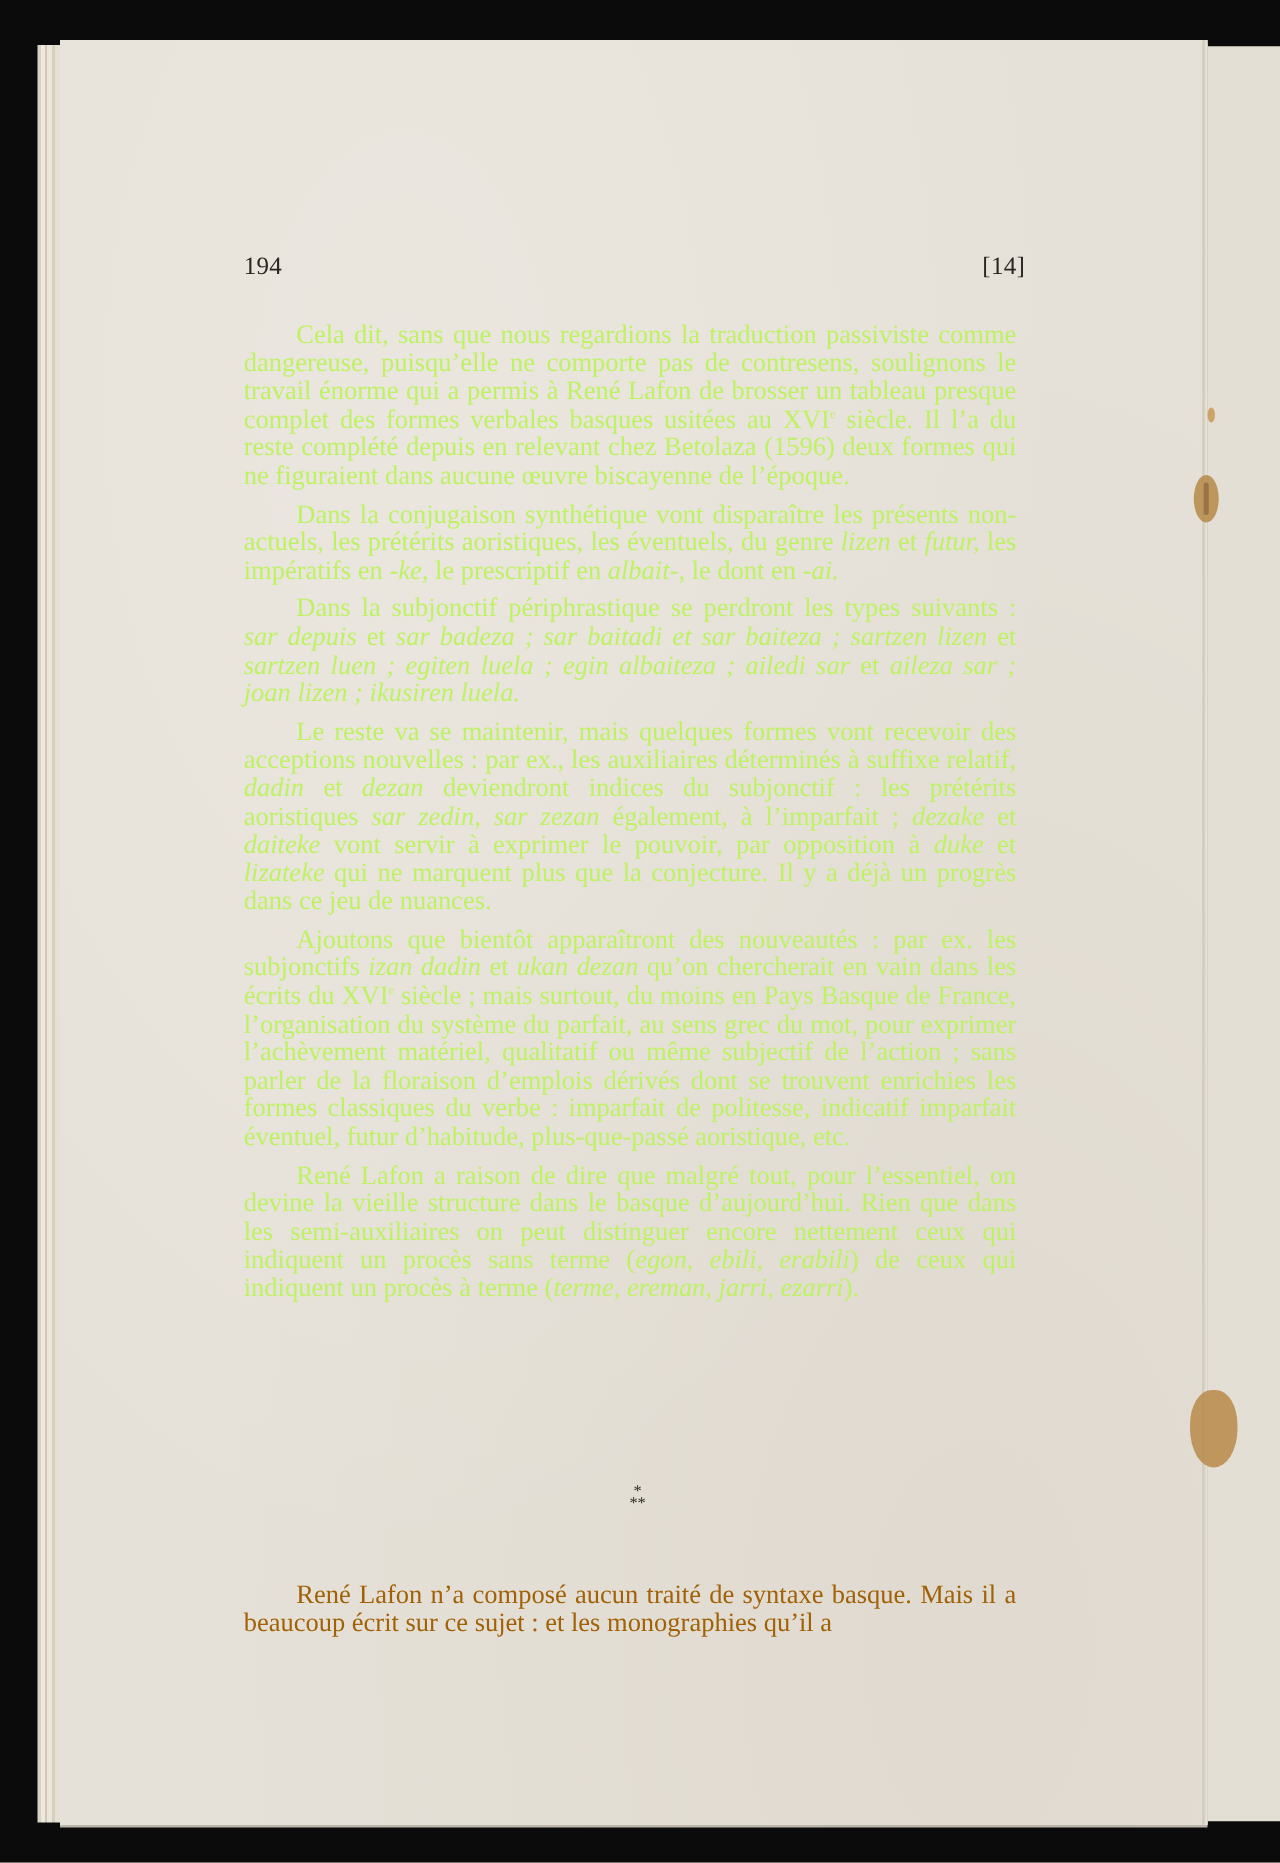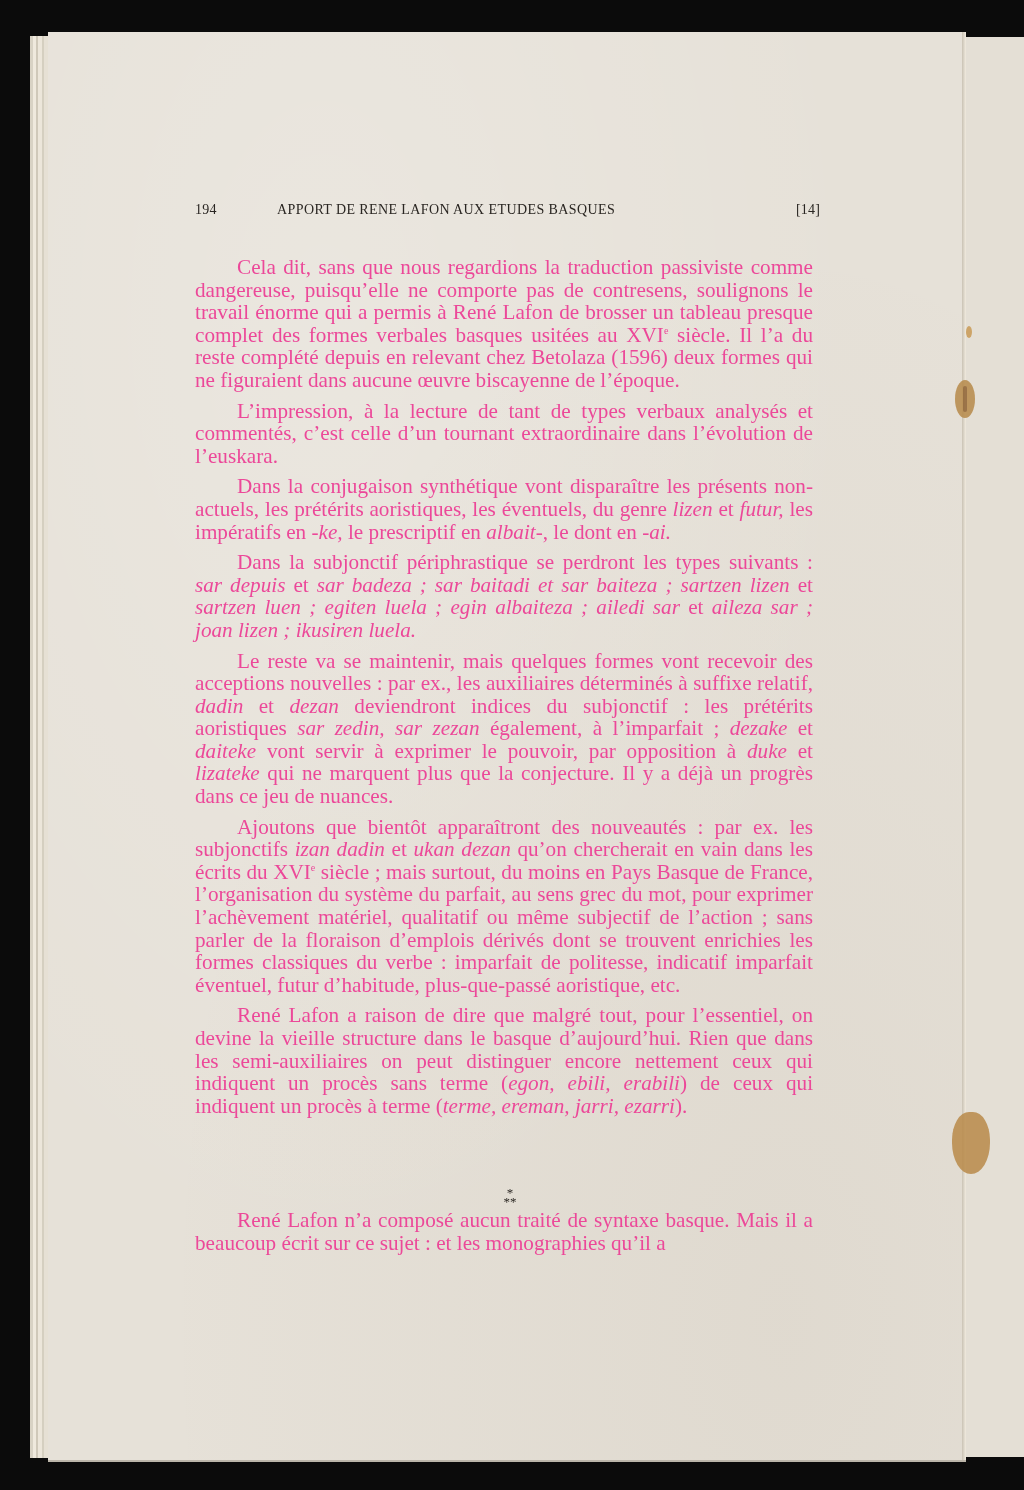--- a/index.html
+++ b/index.html
@@ -30,65 +30,63 @@
       background: #e4dfd5;
     }
     .stain { position: absolute; border-radius: 50%; background: #b78a4a; opacity: 0.85; }
     .stain.s1 { left: 955px; top: 380px; width: 20px; height: 38px; }
     .stain.s1::after { content:""; position:absolute; left:8px; top:6px; width:4px; height:26px; background:#8e6130; border-radius:2px; }
     .stain.s2 { left: 952px; top: 1112px; width: 38px; height: 62px; border-radius: 45% 45% 50% 50%; background:#b98a49; }
     .stain.s3 { left: 966px; top: 326px; width: 6px; height: 12px; background:#c99a55; }
 
     .running-head {
       position: absolute; left: 195px; top: 200px; width: 625px; height: 30px;
-      color: #2a2622; font-size: 14px; letter-spacing: 0.2px;
+      color: #2a2622; font-size: 20px; letter-spacing: 0.2px;
     }
     .running-head .folio { position: absolute; left: 0; top: 2px; }
     .running-head .title { position: absolute; left: 82px; top: 2px; letter-spacing: 0.4px; }
     .running-head .section { position: absolute; right: 0; top: 2px; }
 
     .body-text {
       position: absolute; left: 195px; top: 256px; width: 618px;
-      color: #ec4899; font-size: 21.2px; line-height: 22.6px;
+      color: #bef264; font-size: 21.2px; line-height: 22.6px;
       text-align: justify; hyphens: none;
     }
     .body-text p { margin: 0 0 8px 0; text-indent: 42px; }
     .body-text i { }
     sup { font-size: 10px; vertical-align: 8px; line-height: 0; }
 
     .asterism {
       position: absolute; left: 490px; top: 1188px; width: 40px; height: 30px;
       color: #2a2622; font-size: 13px; line-height: 9px; text-align: center;
     }
     .after-break {
-      position: absolute; left: 195px; top: 1209px; width: 618px;
-      color: #ec4899; font-size: 21.2px; line-height: 22.6px; text-align: justify;
+      position: absolute; left: 195px; top: 1264px; width: 618px;
+      color: #a16207; font-size: 21.2px; line-height: 22.6px; text-align: justify;
     }
     .after-break p { margin: 0; text-indent: 42px; }
   </style>
 </head>
 <body>
 
 <div class="page-stack"></div>
 <div class="page"></div>
 <div class="gutter"></div>
 <div class="next-page"></div>
 <div class="stain s3"></div>
 <div class="stain s1"></div>
 <div class="stain s2"></div>
 
 <div class="running-head">
   <span class="folio">194</span>
-  <span class="title">APPORT DE RENE LAFON AUX ETUDES BASQUES</span>
   <span class="section">[14]</span>
 </div>
 
 <div class="body-text" id="body-text">
     <p><span>Cela dit, sans que nous regardions la traduction passiviste comme dangereuse, puisqu’elle ne comporte pas de contresens, soulignons le travail énorme qui a permis à René Lafon de brosser un tableau presque complet des formes verbales basques usitées au XVI</span><sup>e</sup><span> siècle. Il l’a du reste complété depuis en relevant chez Betolaza (1596) deux formes qui ne figuraient dans aucune œuvre biscayenne de l’époque.</span></p>
-    <p><span>L’impression, à la lecture de tant de types verbaux analysés et commentés, c’est celle d’un tournant extraordinaire dans l’évolution de l’euskara.</span></p>
     <p><span>Dans la conjugaison synthétique vont disparaître les présents non-actuels, les prétérits aoristiques, les éventuels, du genre </span><i>lizen</i><span> et </span><i>futur,</i><span> les impératifs en </span><i>-ke,</i><span> le prescriptif en </span><i>albait-</i><span>, le dont en </span><i>-ai.</i></p>
     <p><span>Dans la subjonctif périphrastique se perdront les types suivants : </span><i>sar depuis</i><span> et </span><i>sar badeza ; sar baitadi et sar baiteza ; sartzen lizen</i><span> et </span><i>sartzen luen ; egiten luela ; egin albaiteza ; ailedi sar</i><span> et </span><i>aileza sar ; joan lizen ; ikusiren luela.</i></p>
     <p><span>Le reste va se maintenir, mais quelques formes vont recevoir des acceptions nouvelles : par ex., les auxiliaires déterminés à suffixe relatif, </span><i>dadin</i><span> et </span><i>dezan</i><span> deviendront indices du subjonctif : les prétérits aoristiques </span><i>sar zedin, sar zezan</i><span> également, à l’imparfait ; </span><i>dezake</i><span> et </span><i>daiteke</i><span> vont servir à exprimer le pouvoir, par opposition à </span><i>duke</i><span> et </span><i>lizateke</i><span> qui ne marquent plus que la conjecture. Il y a déjà un progrès dans ce jeu de nuances.</span></p>
     <p><span>Ajoutons que bientôt apparaîtront des nouveautés : par ex. les subjonctifs </span><i>izan dadin</i><span> et </span><i>ukan dezan</i><span> qu’on chercherait en vain dans les écrits du XVI</span><sup>e</sup><span> siècle ; mais surtout, du moins en Pays Basque de France, l’organisation du système du parfait, au sens grec du mot, pour exprimer l’achèvement matériel, qualitatif ou même subjectif de l’action ; sans parler de la floraison d’emplois dérivés dont se trouvent enrichies les formes classiques du verbe : imparfait de politesse, indicatif imparfait éventuel, futur d’habitude, plus-que-passé aoristique, etc.</span></p>
     <p><span>René Lafon a raison de dire que malgré tout, pour l’essentiel, on devine la vieille structure dans le basque d’aujourd’hui. Rien que dans les semi-auxiliaires on peut distinguer encore nettement ceux qui indiquent un procès sans terme (</span><i>egon, ebili, erabili</i><span>) de ceux qui indiquent un procès à terme (</span><i>terme, ereman, jarri, ezarri</i><span>).</span></p>
   </div>
 
 <div class="asterism">
   <div>*</div>
   <div>**</div>

